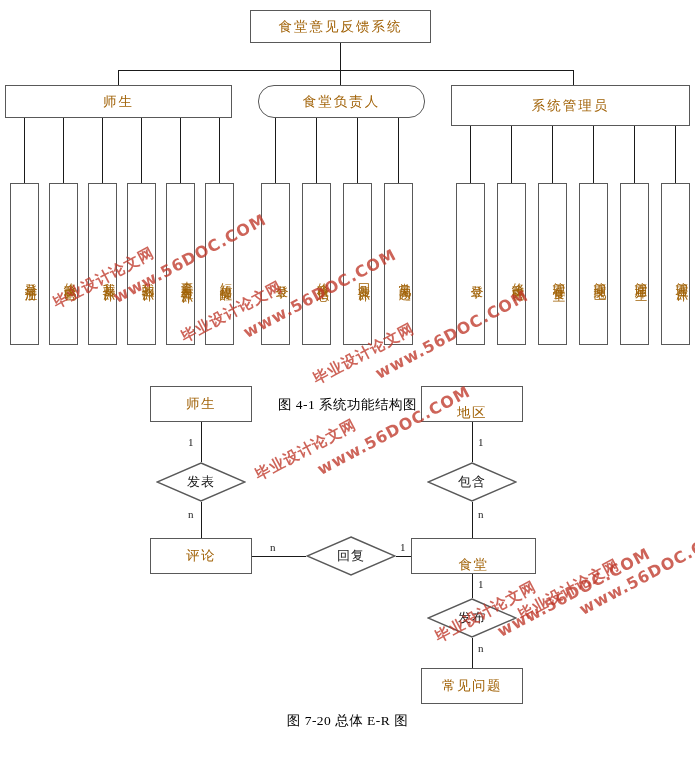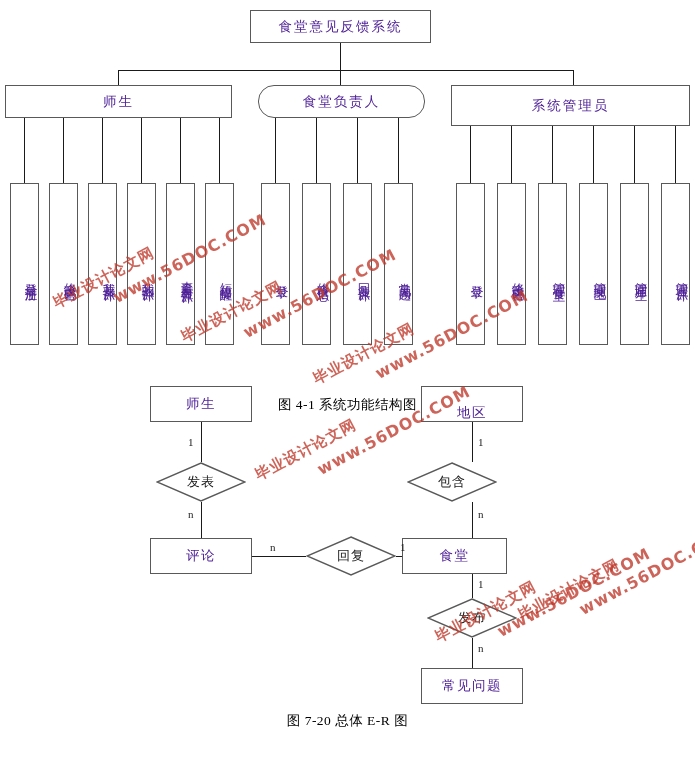--- a/index.html
+++ b/index.html
@@ -24,21 +24,21 @@
     position: absolute;
     box-sizing: border-box;
     border: 1px solid #595959;
     background: #ffffff;
     display: flex;
     align-items: center;
     justify-content: center;
     text-align: center;
     font-size: 13px;
     line-height: 1.15;
-    color: #4c1d95;
+    color: #a16207;
     z-index: 3;
   }
   .box.vert {
     writing-mode: vertical-rl;
     text-orientation: upright;
     letter-spacing: 2px;
     font-size: 12.5px;
     padding-top: 26px;
     align-items: flex-start;
     justify-content: center;
@@ -232,21 +232,21 @@
     </div>
 
     <div class="box card" style="left:421px; top:386px; width:102px; height:36px;align-items:flex-end;">
       <span class="card-label-lg">地区</span>
     </div>
 
     <div class="box card" style="left:150px; top:538px; width:102px; height:36px;">
       <span class="card-label-lg">评论</span>
     </div>
 
-    <div class="box card" style="left:402px; top:538px; width:105px; height:36px;">
+    <div class="box card" style="left:411px; top:538px; width:125px; height:36px;align-items:flex-end;">
       <span class="card-label-lg">食堂</span>
     </div>
 
     <div class="box card" style="left:421px; top:668px; width:102px; height:36px;">
       <span class="card-label-lg">常见问题</span>
     </div>
 
     <div class="line v" style="left:201px; top:422px; height:40px;"></div>
     <div class="card-num" style="left:188px; top:436px;">1</div>
 
@@ -256,21 +256,21 @@
       </svg>
       <span class="dlabel">发表</span>
     </div>
 
     <div class="line v" style="left:201px; top:502px; height:36px;"></div>
     <div class="card-num" style="left:188px; top:508px;">n</div>
 
     <div class="line v" style="left:472px; top:422px; height:40px;"></div>
     <div class="card-num" style="left:478px; top:436px;">1</div>
 
-    <div class="diamond" style="left:407px; top:462px; width:90px; height:40px;">
+    <div class="diamond" style="left:427px; top:462px; width:90px; height:40px;">
       <svg class="dshape" viewBox="0 0 90 40" preserveAspectRatio="none">
         <polygon points="45,1 89,20 45,39 1,20" fill="#ffffff" stroke="#595959" stroke-width="1.4"></polygon>
       </svg>
       <span class="dlabel">包含</span>
     </div>
 
     <div class="line v" style="left:472px; top:502px; height:36px;"></div>
     <div class="card-num" style="left:478px; top:508px;">n</div>
 
     <div class="line h" style="left:252px; top:556px; width:54px;"></div>

